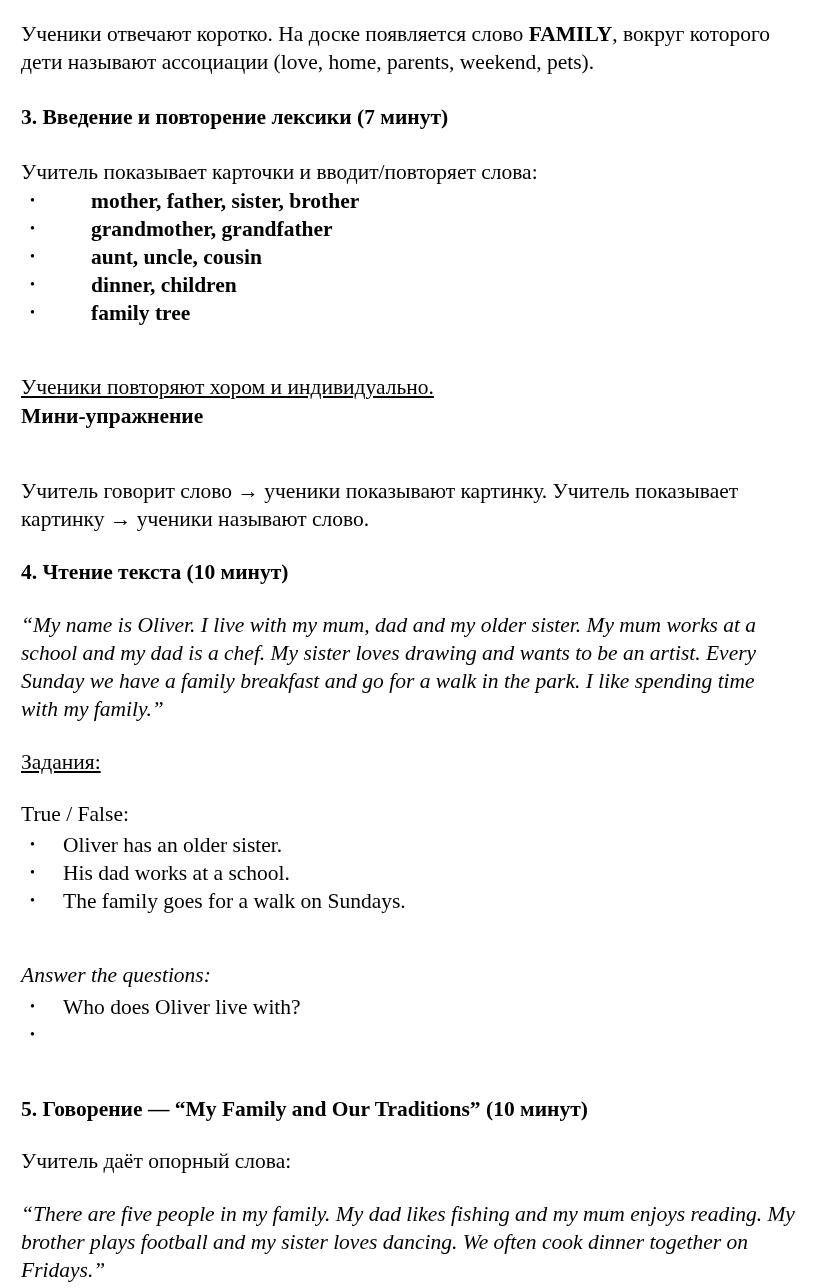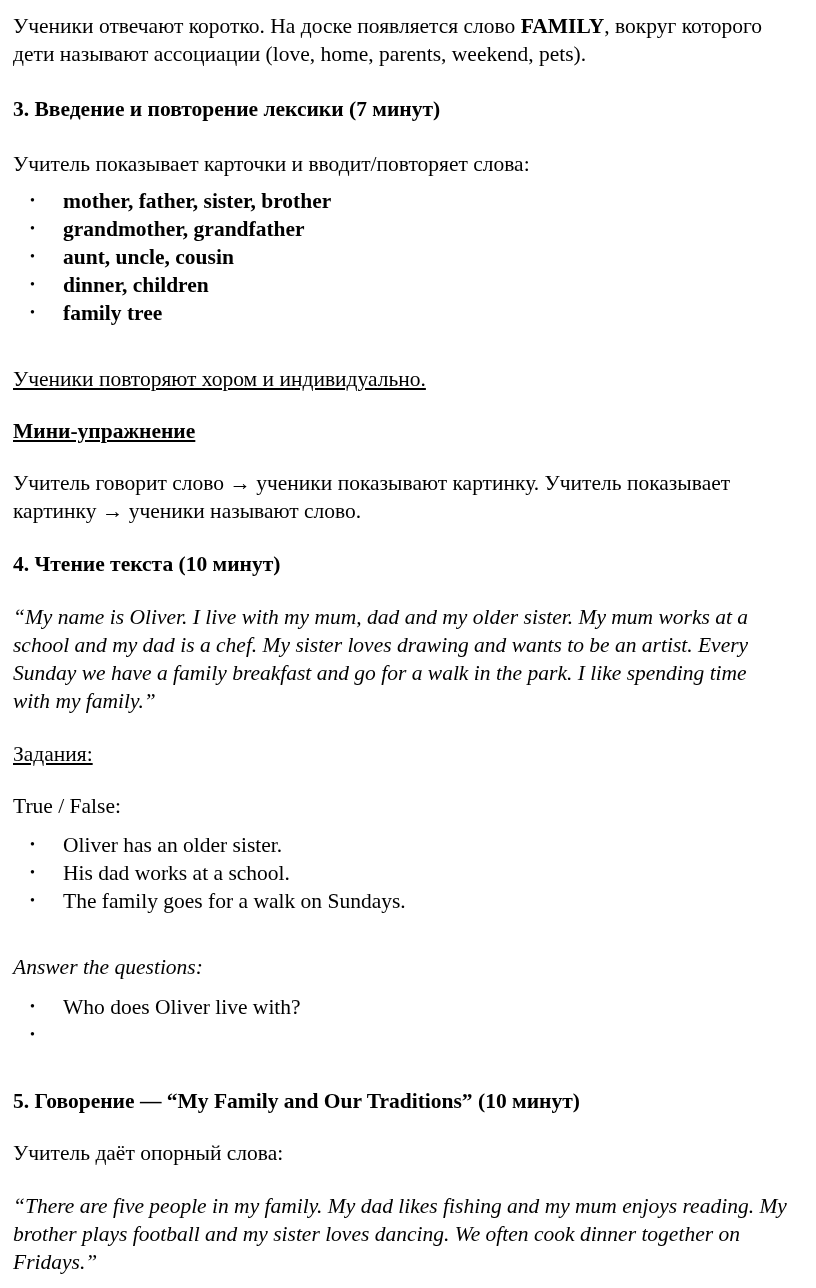--- a/index.html
+++ b/index.html
@@ -16,21 +16,21 @@
       line-height: 28px;
       color: #000000;
     }
     .page {
       position: relative;
       padding: 0 0 0 1px;
       box-sizing: border-box;
       width: 816px;
     }
     p {
-      margin: 0;
+      margin: 8px;
       padding: 12px;
     }
     .block { position: absolute; left: 1px; right: 0; }
     .bold { font-weight: bold; }
     .ital { font-style: italic; }
     .uline { text-decoration: underline; }
     .heading { font-weight: bold; }
     ul.list {
       list-style: none;
       margin: 0;
@@ -40,21 +40,21 @@
       position: relative;
       padding-left: 62px;
       height: 28px;
     }
     ul.list li .bullet {
       position: absolute;
       left: 29px;
       top: 0;
       font-size: 14px;
     }
-    ul.list.bold-list li .txt { font-weight: bold; }
+    ul.list.bold-list li .txt { font-weight: bold; margin-left: 28px; }
   </style>
 </head>
 <body>
 
 <div class="page">
 
   <p class="block" style="top:0px;"><span>Ученики отвечают коротко. На доске появляется слово </span><span class="bold">FAMILY</span><span>, вокруг которого дети называют ассоциации (love, home, parents, weekend, pets).</span></p>
 
   <p class="block heading" style="top:83px;">3. Введение и повторение лексики (7 минут)</p>
 
@@ -65,21 +65,21 @@
       <li><span class="bullet">•</span><span class="txt">mother, father, sister, brother</span></li>
       <li><span class="bullet">•</span><span class="txt">grandmother, grandfather</span></li>
       <li><span class="bullet">•</span><span class="txt">aunt, uncle, cousin</span></li>
       <li><span class="bullet">•</span><span class="txt">dinner, children</span></li>
       <li><span class="bullet">•</span><span class="txt">family tree</span></li>
     </ul>
   </div>
 
   <p class="block" style="top:353px;text-decoration:underline;">Ученики повторяют хором и индивидуально.</p>
 
-  <p class="block heading" style="top:405px;text-decoration:underline;">Мини-упражнение</p>
+  <p class="block heading" style="top:382px;">Мини-упражнение</p>
 
   <p class="block" style="top:457px; width:740px;">Учитель говорит слово → ученики показывают картинку. Учитель показывает картинку → ученики называют слово.</p>
 
   <p class="block heading" style="top:538px;">4. Чтение текста (10 минут)</p>
 
   <p class="block ital" style="top:591px; width:770px;">“My name is Oliver. I live with my mum, dad and my older sister. My mum works at a school and my dad is a chef. My sister loves drawing and wants to be an artist. Every Sunday we have a family breakfast and go for a walk in the park. I like spending time with my family.”</p>
 
   <p class="block uline" style="top:728px;">Задания:</p>
 
   <p class="block" style="top:780px;">True / False:</p>

